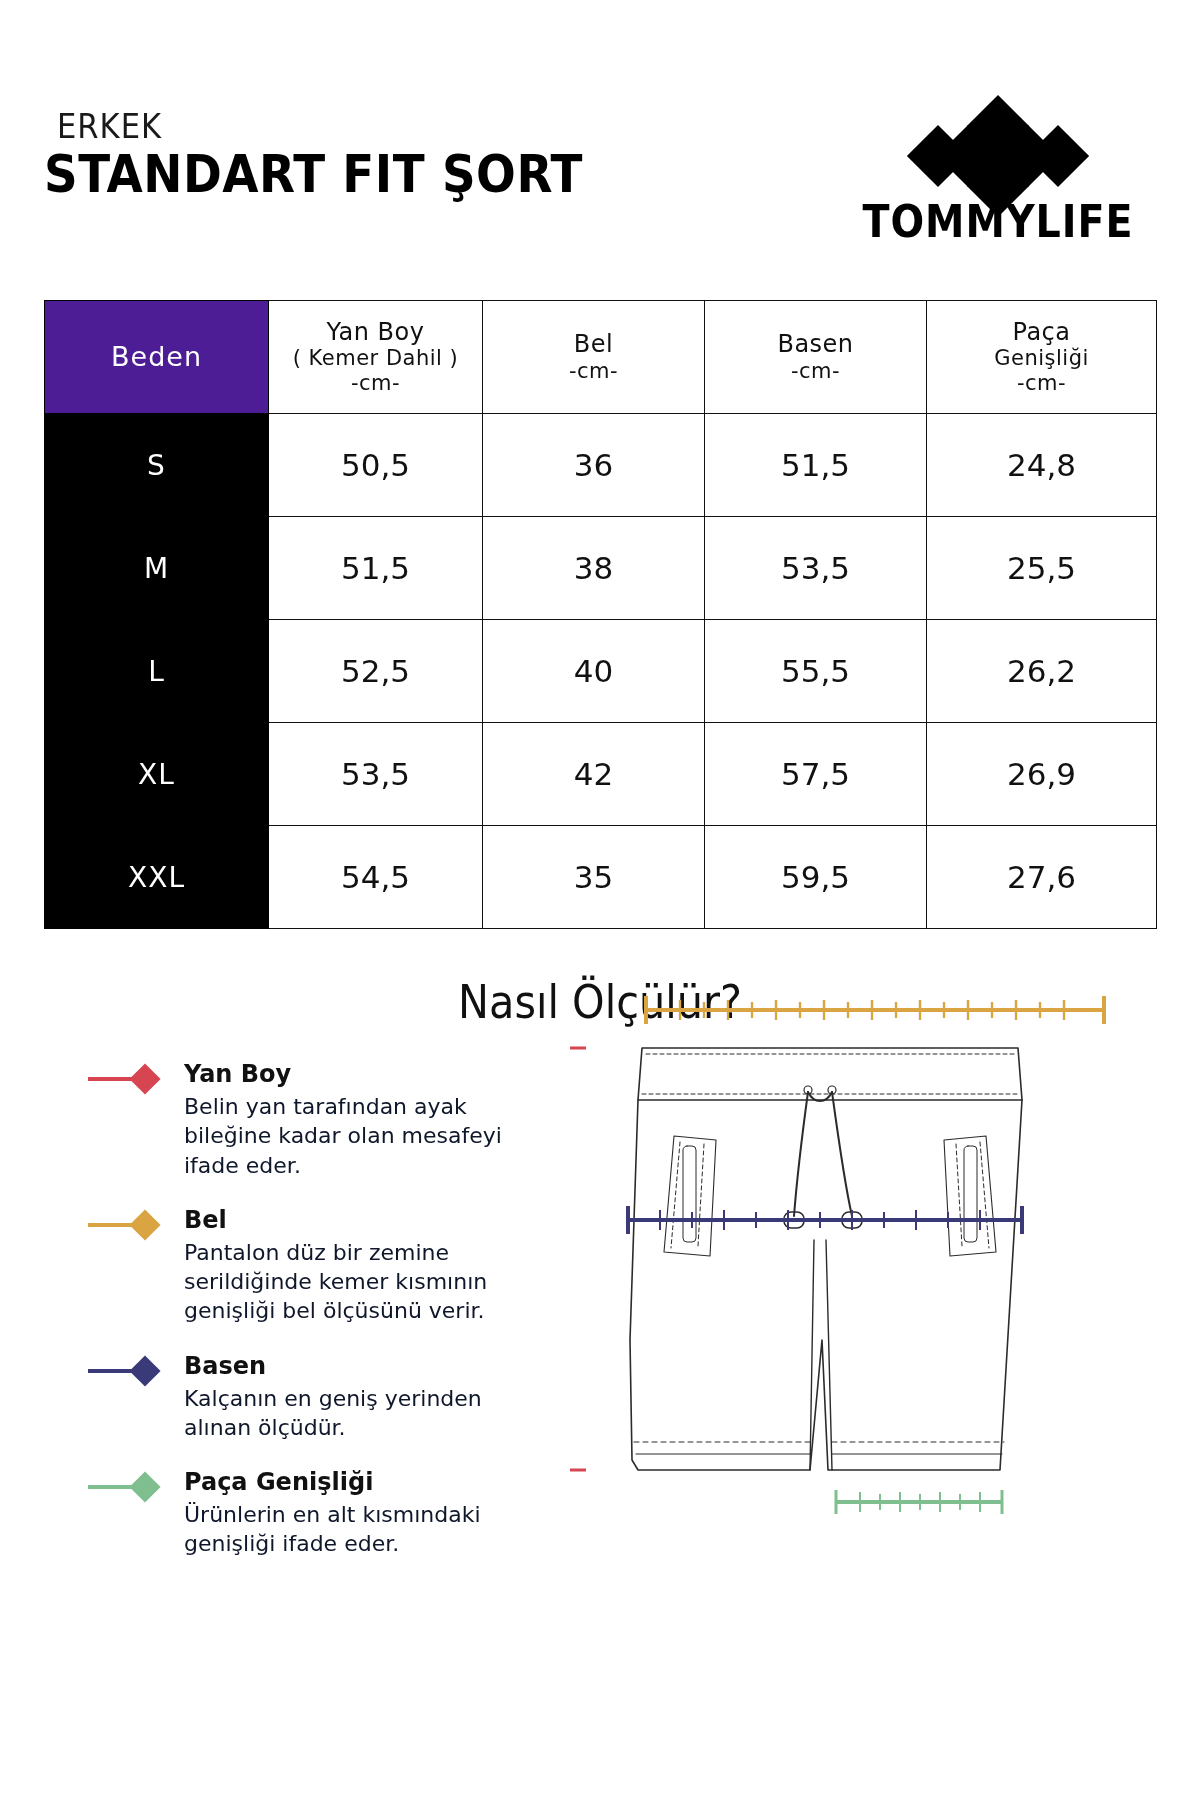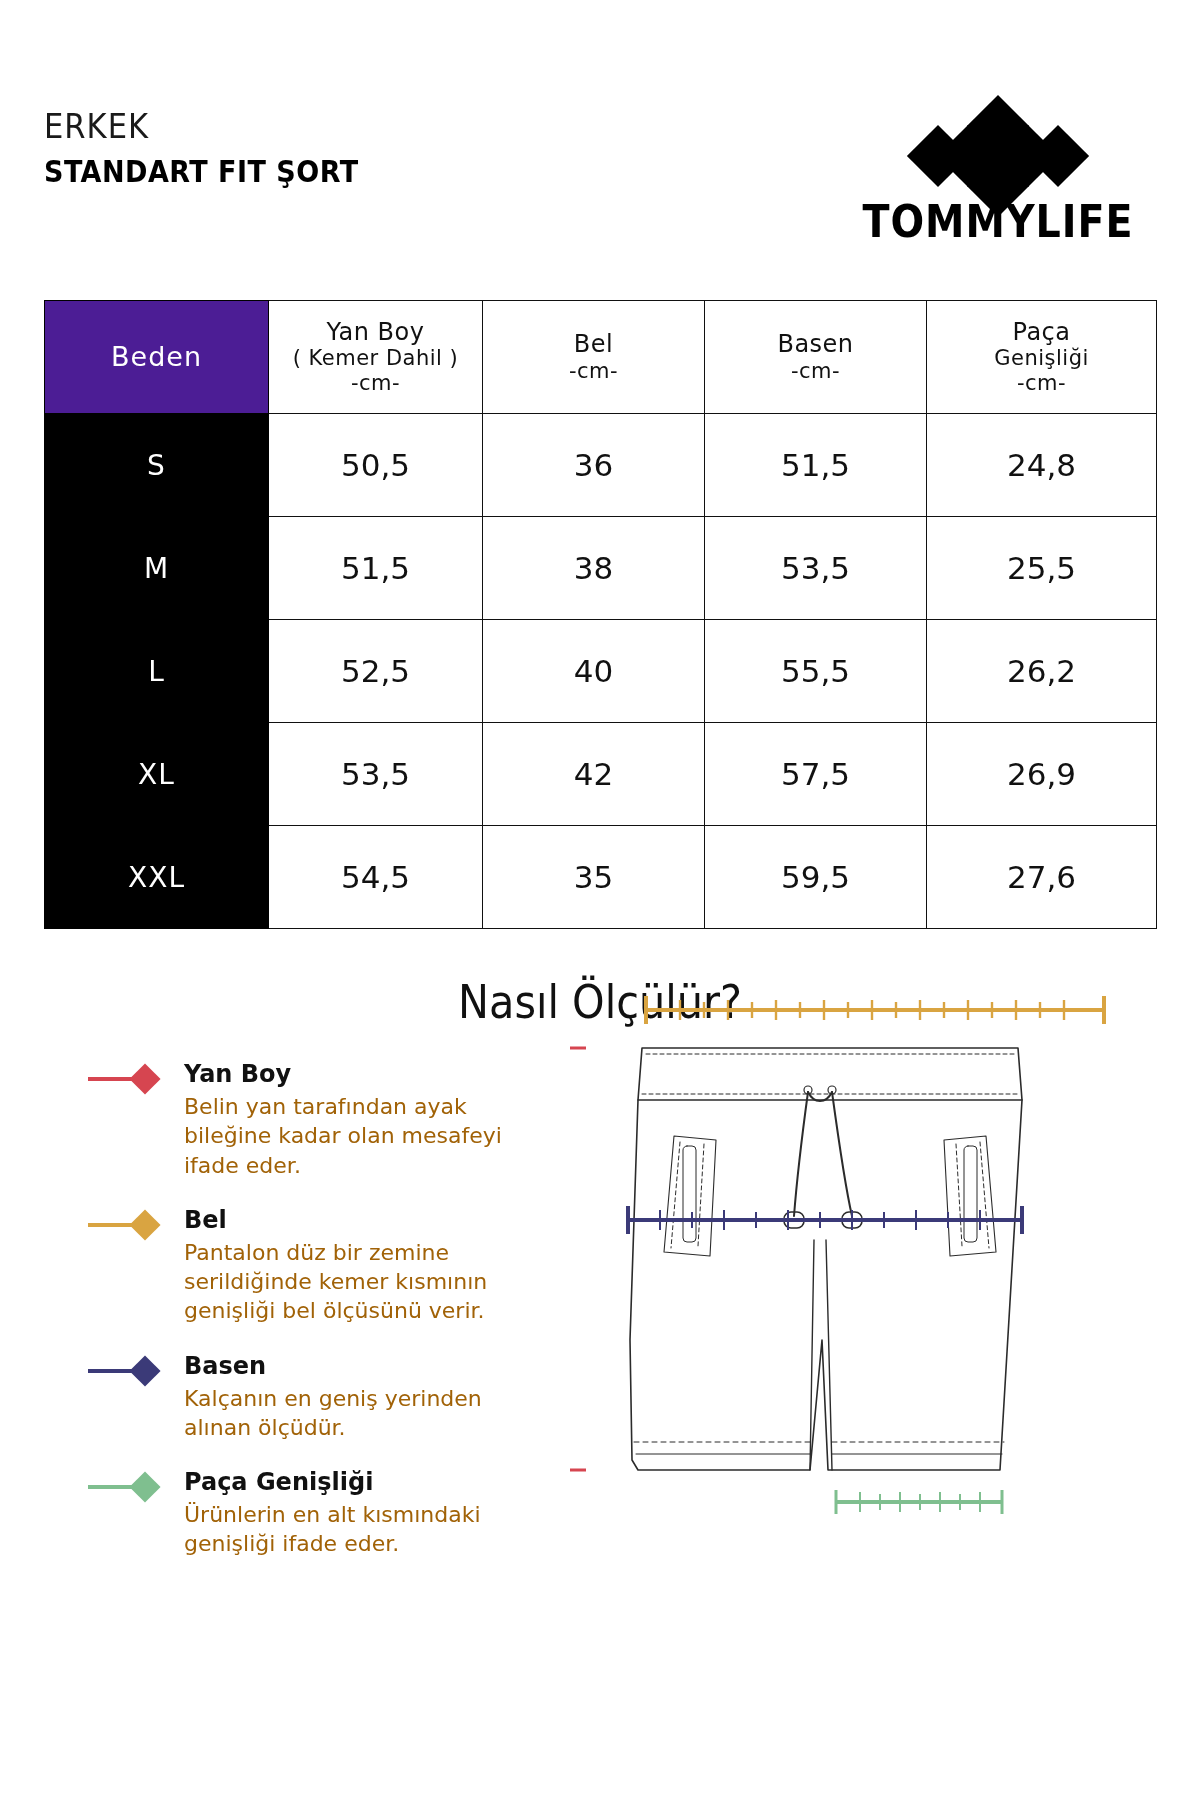--- a/index.html
+++ b/index.html
@@ -35,28 +35,29 @@
     left: 0;
     top: 0;
   }
   .title-small {
     font-family: "DejaVu Sans Condensed", "Liberation Sans Narrow", "Liberation Sans", sans-serif;
     font-size: 34px;
     letter-spacing: 1px;
     font-weight: 400;
     color: #1a1a1a;
     line-height: 1.1;
+    margin-left: 13px;
   }
   .title-big {
     font-family: "DejaVu Sans Condensed", "Liberation Sans Narrow", "Liberation Sans", sans-serif;
-    font-size: 30px;
+    font-size: 52px;
     font-weight: 700;
     letter-spacing: 0.5px;
     color: #000000;
-    margin-top: 10px;
+    margin-top: 1px;
     line-height: 1.1;
   }
 
   .brand {
     position: absolute;
     right: 8px;
     top: -4px;
     width: 300px;
     text-align: center;
   }
@@ -186,21 +187,21 @@
   }
   .legend-name {
     font-size: 24px;
     font-weight: 700;
     color: #111;
     margin-bottom: 4px;
   }
   .legend-desc {
     font-size: 22px;
     line-height: 1.33;
-    color: #a16207;
+    color: #0f172a;
     font-weight: 400;
   }
 
   
   .illustration {
     position: absolute;
     left: 570px;
     top: 1040px;
     width: 580px;
     height: 660px;

